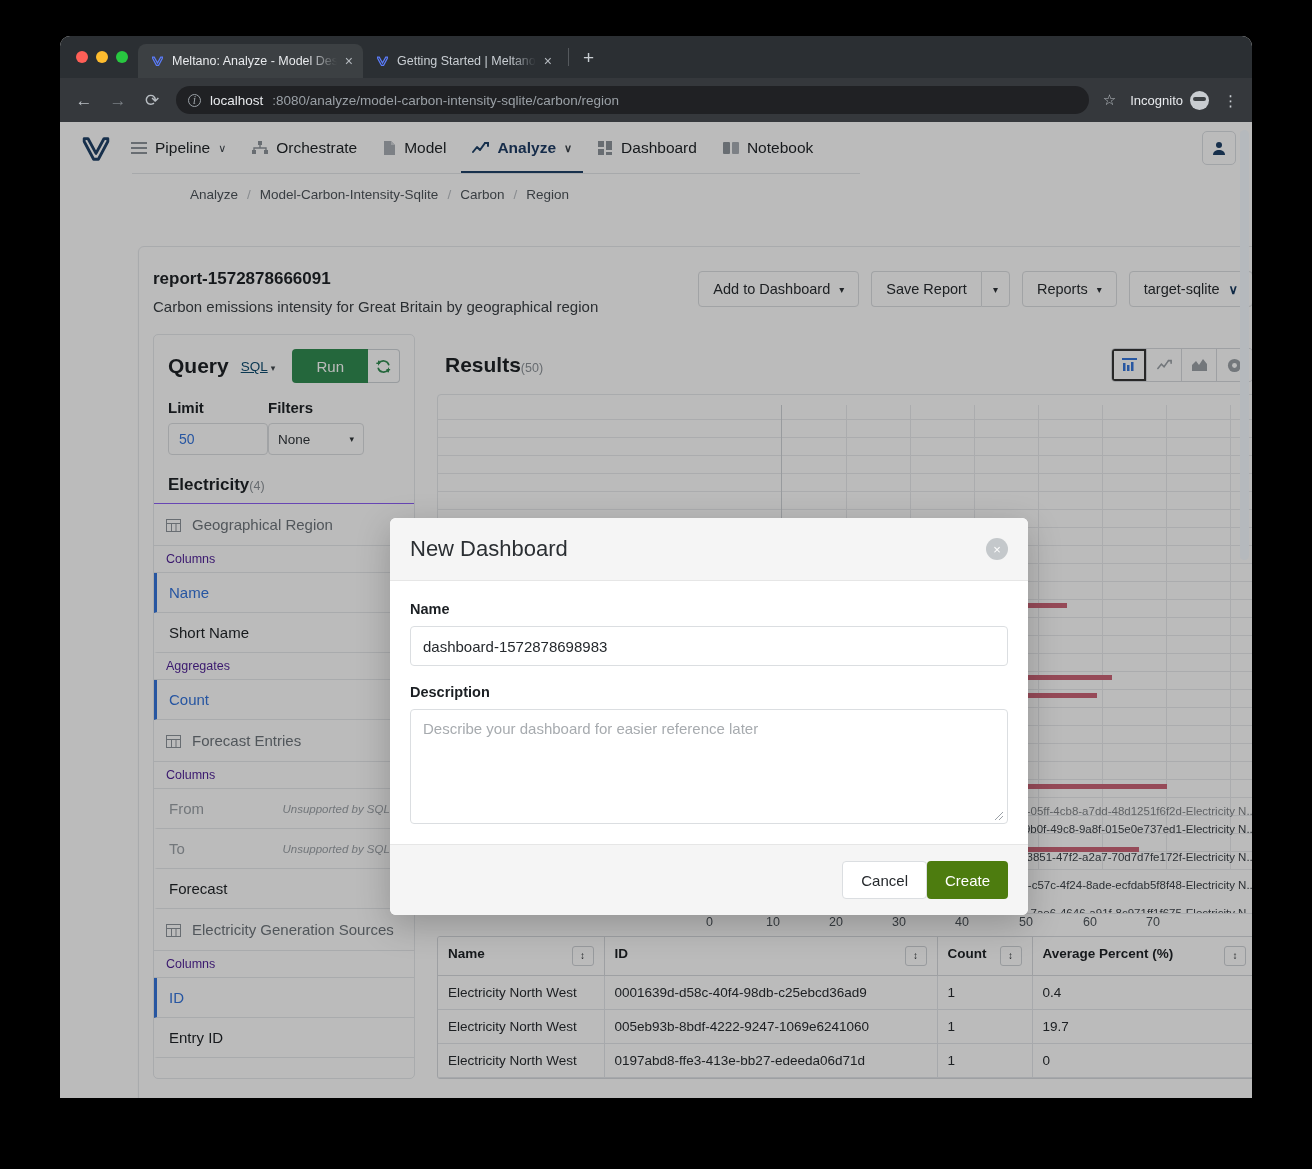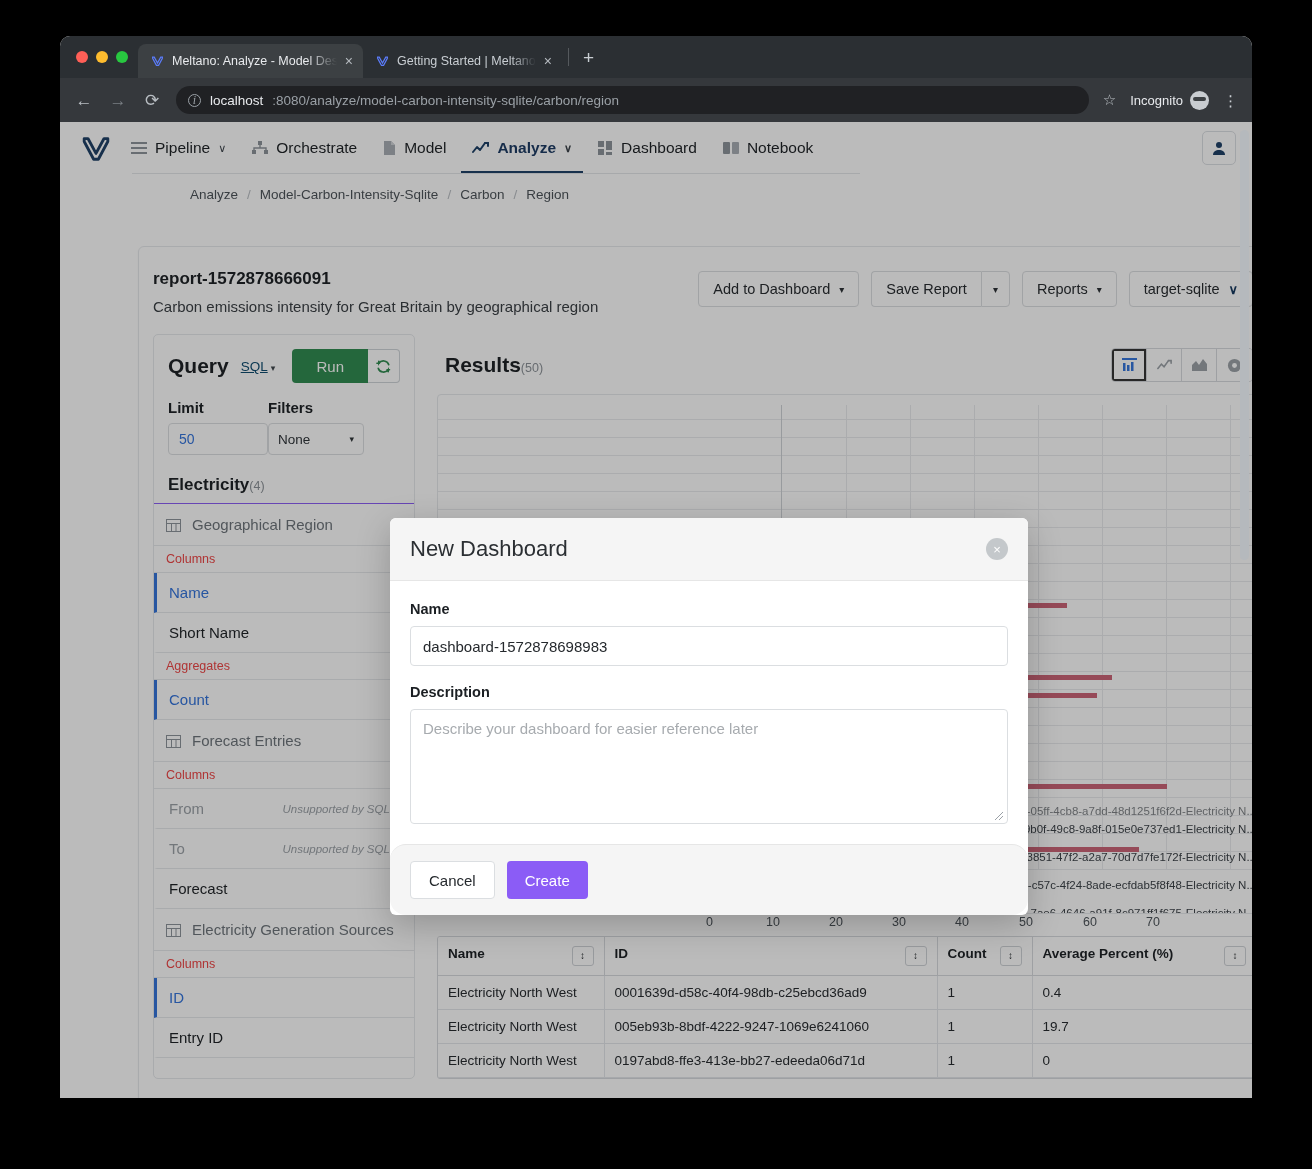--- a/index.html
+++ b/index.html
@@ -160,21 +160,21 @@
   .filters-select .fcaret { margin-left: auto; font-size: 9px; color: #2d3237; }
   .attrs-title { padding: 20px 14px 8px 14px; font-size: 17px; font-weight: 700; color: #1b1f23; }
   .attrs-title .count { font-size: 12.5px; font-weight: 400; color: #8b9197; }
 
   .attr-list { border-top: 1px solid #8b5cf6; }
   .attr-group-head {
     display: flex; align-items: center; gap: 11px; padding: 12px 12px;
     border-bottom: 1px solid #e6e9ec; font-size: 15px; color: #6d747a;
   }
   .attr-sub {
-    padding: 6px 12px; font-size: 12.5px; color: #ef4444; border-bottom: 1px solid #e6e9ec;
+    padding: 6px 12px; font-size: 12.5px; color: #4c1d95; border-bottom: 1px solid #e6e9ec;
   }
   .attr-item {
     padding: 11px 12px; font-size: 15px; color: #1b1f23; border-bottom: 1px solid #e6e9ec;
     border-left: 3px solid transparent; display: flex; align-items: center;
   }
   .attr-item.selected { color: #3273dc; border-left-color: #3273dc; }
   .attr-item.disabled { color: #9ba1a7; }
   .attr-item .unsupported {
     margin-left: auto; font-size: 11.5px; font-style: italic; color: #9ba1a7;
   }
@@ -252,28 +252,28 @@
   .m-textarea {
     width: 100%; height: 115px; border: 1px solid #dbdee1; border-radius: 4px;
     padding: 10px 12px; font-size: 15px; color: #a7abaf; position: relative;
   }
   .m-textarea .grip {
     position: absolute; right: 3px; bottom: 2px; width: 10px; height: 10px;
     color: #9ba1a7; font-size: 10px; line-height: 1;
   }
   .modal-foot {
     background: #f5f5f5; border-top: 1px solid #e6e6e6; padding: 16px 20px;
-    display: flex; justify-content: flex-start; gap: 12px; border-radius: 16px;
+    display: flex; justify-content: flex-end; 
   }
   .m-btn {
     height: 38px; padding: 0 18px; border-radius: 4px; font-size: 15px;
     display: inline-flex; align-items: center;
   }
   .m-cancel { background: #fff; border: 1px solid #dbdee1; color: #25292d; }
-  .m-create { background: #8b5cf6; color: #fff; }
+  .m-create { background: #4d7c0f; color: #fff; }
 
   
   .grid-line { position: absolute; background: #e9ebed; }
   .bar { position: absolute; background: #cc6377; height: 5px; border-radius: 0; }
   .bar.gold { background: #d9a23b; }
   .axis-label { position: absolute; font-size: 12.5px; color: #4b5258; }
   .cat-label { position: absolute; font-size: 11.5px; color: #3a4046; text-align: right; right: 0; white-space: nowrap; }
 </style>
 </head>
 <body>

